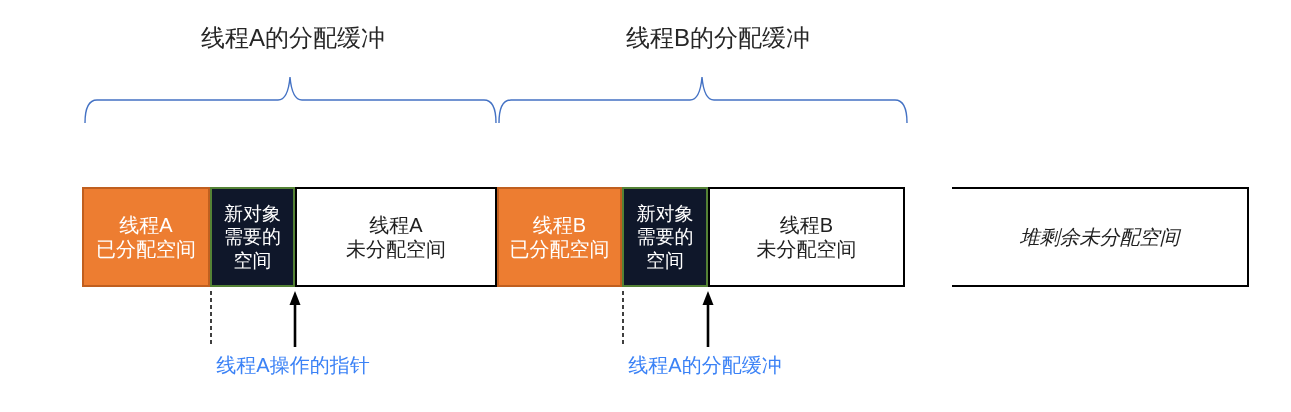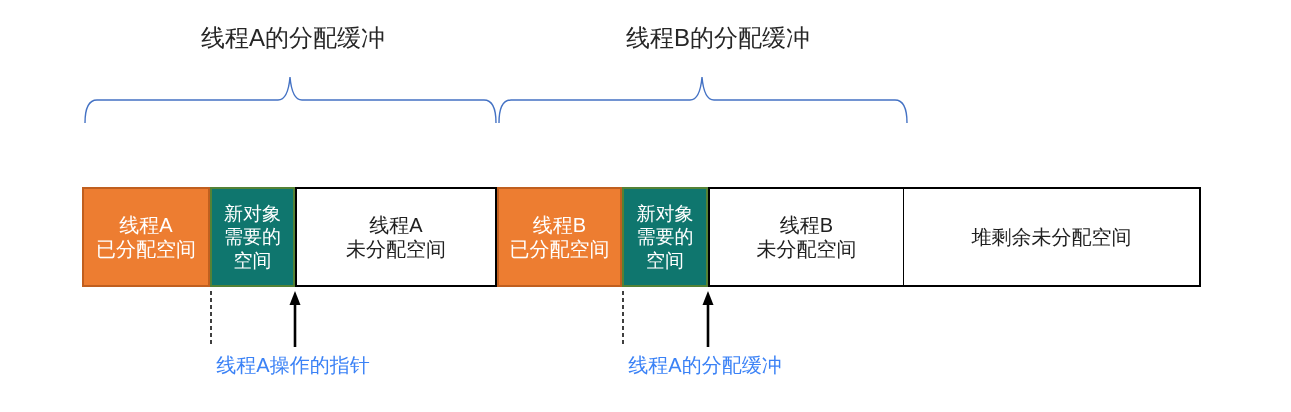--- a/index.html
+++ b/index.html
@@ -39,31 +39,31 @@
     align-items: center;
     justify-content: center;
     text-align: center;
   }
   .seg .lbl {
     white-space: pre-line;
     font-size: 20px;
     line-height: 1.22;
   }
   .seg-orange { background: #ED7D31; border: 2px solid #C05F1F; color: #ffffff; }
-  .seg-green  { background: #0f766e; border: 2px solid #548235; color: #ffffff; }
+  .seg-green  { background: #0f172a; border: 2px solid #548235; color: #ffffff; }
   .seg-white  { background: #ffffff; border: 2px solid #000000; color: #1f1f1f; }
 
   .seg-orange-a { left: 82px;  width: 128px; }
   .seg-green-a  { left: 210px; width: 85px;  }
   .seg-green-a .lbl, .seg-green-b .lbl { font-size: 19px; }
   .seg-white-a  { left: 295px; width: 202px; }
   .seg-orange-b { left: 497px; width: 125px; }
   .seg-green-b  { left: 622px; width: 86px;  }
   .seg-white-b  { left: 708px; width: 197px; }
-  .seg-heap     { left: 904px; width: 297px; border-left: none; }
+  .seg-heap     { left: 952px; width: 297px; border-left: none; font-style: italic; }
 
   .pointer-label {
     position: absolute;
     top: 352px;
     transform: translateX(-50%);
     font-size: 20px;
     white-space: nowrap;
     color: #3b82f6;
   }
   .pointer-label-a { left: 293px; }

